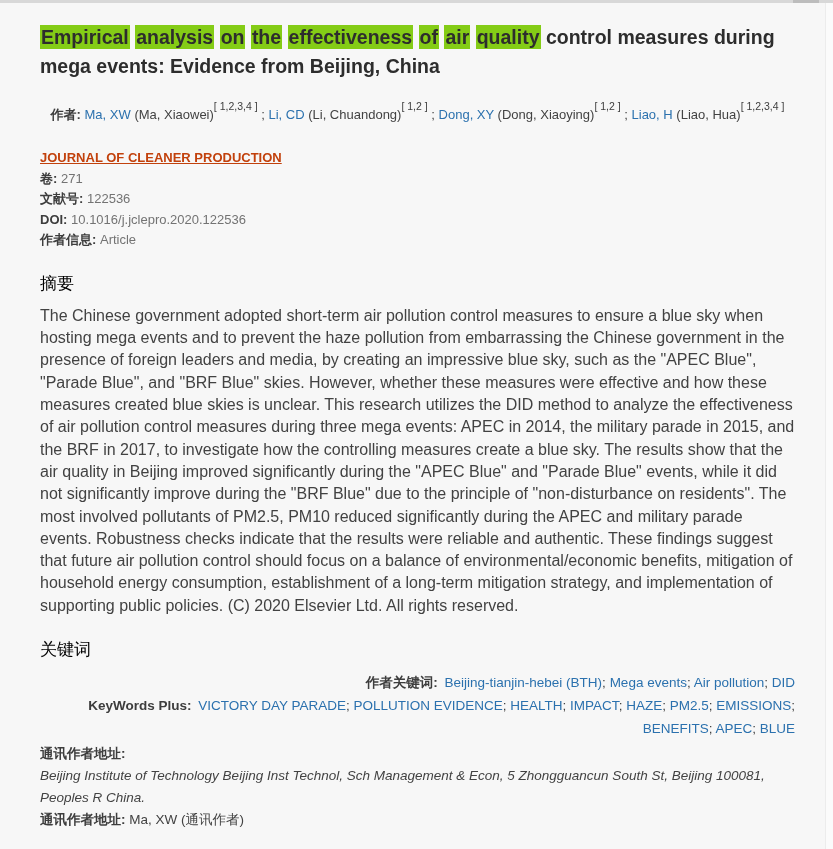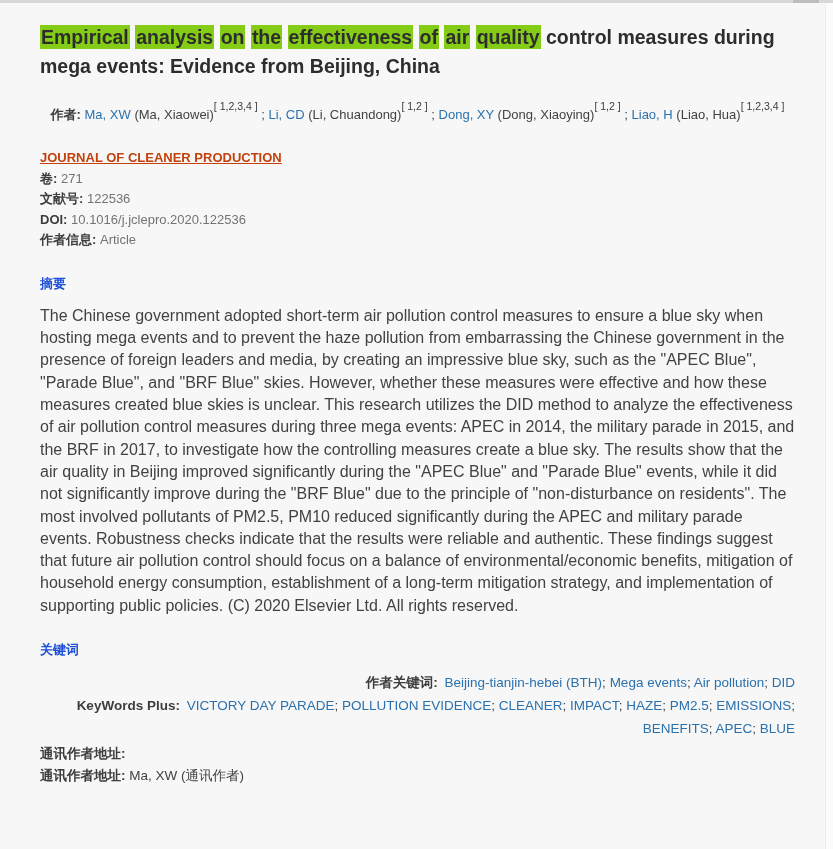--- a/index.html
+++ b/index.html
@@ -24,21 +24,21 @@
 
   .byline{font-size:13px;line-height:20px;color:#424242;text-align:center;}
   .lbl{font-weight:bold;color:#3d3d3d;}
   a.link{color:#2b71ae;text-decoration:none;cursor:pointer;}
   sup.affil{font-size:10.5px;position:relative;top:-4.5px;color:#3d3d3d;font-weight:normal;}
 
   .src{margin-top:23px;font-size:13px;line-height:20.5px;}
   .src .journal{font-weight:bold;color:#c2410c;text-decoration:underline;}
   .src .row .val{color:#737373;}
 
-  h2.sec{margin:21px 0 9px 0;font-size:13px;line-height:24px;font-weight:bold;color:#1d4ed8;}
+  h2.sec{margin:21px 0 9px 0;font-size:17px;line-height:24px;font-weight:normal;color:#000000;}
   .abstract-text{font-size:16px;line-height:22.3px;color:#424242;margin:0;}
 
   .kw-line{font-size:13.5px;line-height:23px;text-align:right;}
   .kw-line .lbl{margin-right:3px;}
 
   .ai-label{font-size:13.5px;line-height:22px;font-weight:bold;color:#3d3d3d;margin-top:3px;}
   .ai-italic{font-size:13.5px;line-height:22px;font-style:italic;color:#424242;margin:0;}
   .ai-corr{font-size:13.5px;line-height:22px;}
 </style>
 </head>
@@ -70,22 +70,23 @@
   <h2 class="sec">摘要</h2>
   <p class="abstract-text">The Chinese government adopted short-term air pollution control measures to ensure a blue sky when hosting mega events and to prevent the haze pollution from embarrassing the Chinese government in the presence of foreign leaders and media, by creating an impressive blue sky, such as the "APEC Blue", "Parade Blue", and "BRF Blue" skies. However, whether these measures were effective and how these measures created blue skies is unclear. This research utilizes the DID method to analyze the effectiveness of air pollution control measures during three mega events: APEC in 2014, the military parade in 2015, and the BRF in 2017, to investigate how the controlling measures create a blue sky. The results show that the air quality in Beijing improved significantly during the "APEC Blue" and "Parade Blue" events, while it did not significantly improve during the "BRF Blue" due to the principle of "non-disturbance on residents". The most involved pollutants of PM2.5, PM10 reduced significantly during the APEC and military parade events. Robustness checks indicate that the results were reliable and authentic. These findings suggest that future air pollution control should focus on a balance of environmental/economic benefits, mitigation of household energy consumption, establishment of a long-term mitigation strategy, and implementation of supporting public policies. (C) 2020 Elsevier Ltd. All rights reserved.</p>
 
   <h2 class="sec">关键词</h2>
   <div class="kw-line">
     <span class="lbl">作者关键词:</span>
     <span id="author-keywords"><a class="link">Beijing-tianjin-hebei (BTH)</a>; <a class="link">Mega events</a>; <a class="link">Air pollution</a>; <a class="link">DID</a></span>
   </div>
   <div class="kw-line">
     <span class="lbl">KeyWords Plus:</span>
-    <span id="plus-keywords"><a class="link">VICTORY DAY PARADE</a>; <a class="link">POLLUTION EVIDENCE</a>; <a class="link">CLEANER</a>; <a class="link">IMPACT</a>; <a class="link">HAZE</a>; <a class="link">PM2.5</a>; <a class="link">EMISSIONS</a>; <a class="link">BENEFITS</a>; <a class="link">APEC</a>; <a class="link">BLUE</a></span>
+    <span id="plus-keywords"><a class="link">VICTORY DAY PARADE</a>; <a class="link">POLLUTION EVIDENCE</a>; <a class="link">HEALTH</a>; <a class="link">IMPACT</a>; <a class="link">HAZE</a>; <a class="link">PM2.5</a>; <a class="link">EMISSIONS</a>; <a class="link">BENEFITS</a>; <a class="link">APEC</a>; <a class="link">BLUE</a></span>
   </div>
 
   <div class="ai-label">通讯作者地址:</div>
+  <p class="ai-italic">Beijing Institute of Technology Beijing Inst Technol, Sch Management &amp; Econ, 5 Zhongguancun South St, Beijing 100081, Peoples R China.</p>
   <div class="ai-corr">
     <span class="lbl">通讯作者地址:</span>
     <span>Ma, XW (通讯作者)</span>
   </div>
 
 </div>
 
 </body></html>

